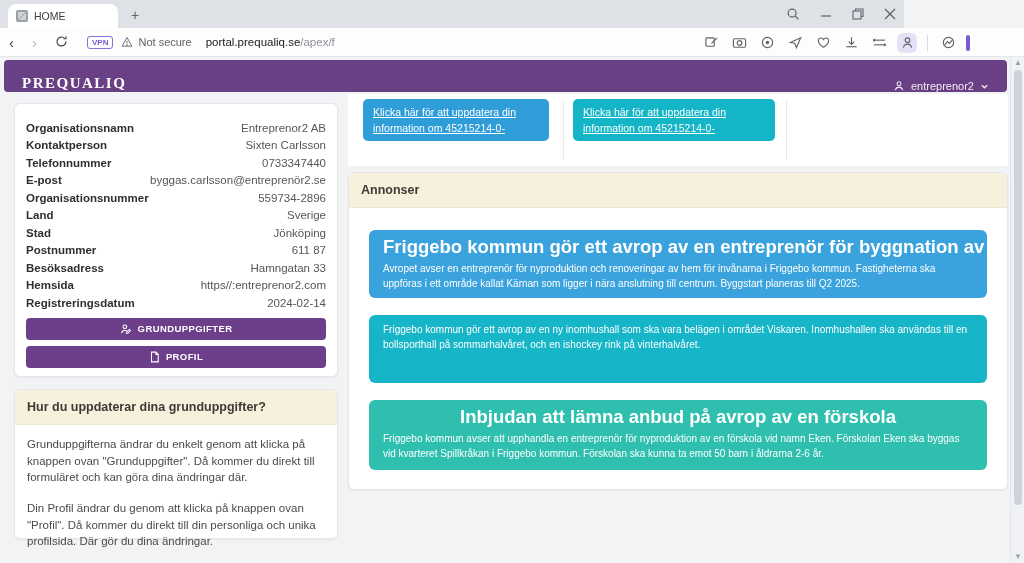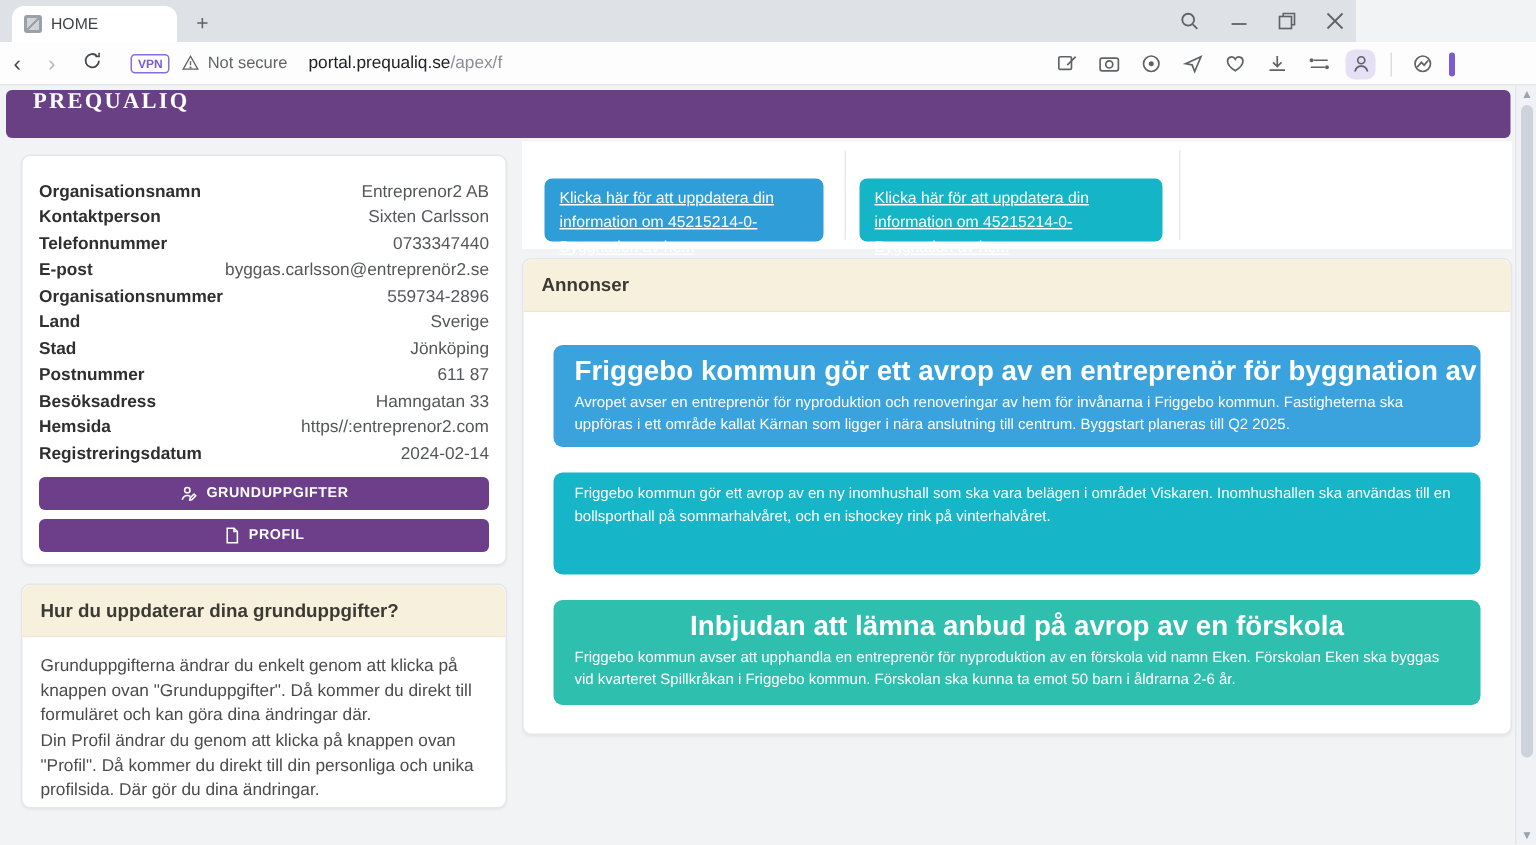--- a/index.html
+++ b/index.html
@@ -36,21 +36,21 @@
 
   
   .page-scrollbar { position:absolute; right:0; top:57px; width:14px; height:506px; background:#f0f2f5; border-left:1px solid #e4e7ea; }
   .page-scrollbar .arrow { position:absolute; left:0; width:14px; height:12px; color:#9aa3ad; font-size:8px; text-align:center; line-height:12px; }
   .page-scrollbar .arrow.up { top:0; }
   .page-scrollbar .arrow.down { bottom:0; }
   .page-scrollbar .thumb { position:absolute; left:3px; top:13px; width:8px; height:435px; background:#ccd3db; border-radius:4px; }
 
   
   .app-header { position:absolute; left:4px; top:60px; width:1003px; height:32px; background:#6a4085;
-                border-radius:4px; display:flex; align-items:flex-start; justify-content:space-between; padding:0 18px; }
+                border-radius:4px; display:flex; align-items:flex-end; justify-content:space-between; padding:0 18px; }
   .brand { font-family:"Liberation Serif", serif; font-weight:bold; font-size:15px; letter-spacing:1.5px; color:#ffffff; }
   .user-menu { display:flex; align-items:center; gap:6px; color:#f0eaf6; font-size:11px;margin-top:44px; }
 
   
   .card { position:absolute; background:#ffffff; border:1px solid #e5e6e9; border-radius:6px;
           box-shadow:0 1px 2px rgba(0,0,0,.05); }
   .card-head { background:#f7f0dd; border-bottom:1px solid #efe7d2; border-radius:6px 6px 0 0;
                font-size:12.5px; font-weight:bold; color:#3b3b33; padding:10px 12px; }
 
   
@@ -59,26 +59,26 @@
   .org-label { font-size:11.5px; font-weight:bold; color:#2f2f2f; white-space:nowrap; }
   .org-value { font-size:11.5px; color:#55565a; white-space:nowrap; }
   .purple-btn { display:flex; align-items:center; justify-content:center; gap:6px; width:100%; height:22px;
                 background:#6d3f8a; color:#ffffff; border:none; border-radius:4px; font-size:9.5px;
                 font-weight:bold; letter-spacing:.4px; margin-top:6px; font-family:inherit; }
   .purple-btn:first-of-type { margin-top:9px; }
 
   
   .help-card { left:14px; top:389px; width:324px; height:150px; }
   .help-body { padding:11px 12px; font-size:11.5px; color:#4b4b4b; line-height:1.45; }
-  .help-body p + p { margin-top:0; }
+  .help-body p + p { margin-top:14px; }
 
   
   .links-strip { position:absolute; left:348px; top:94px; width:660px; height:72px; background:#ffffff; }
   .col-sep { position:absolute; top:6px; height:60px; width:1px; background:#e8e9eb; }
-  .link-btn { position:absolute; top:25px; height:42px; border-radius:5px; color:#ffffff;
+  .link-btn { position:absolute; top:5px; height:42px; border-radius:5px; color:#ffffff;
               font-size:10.5px; line-height:1.55; padding:5px 10px; text-decoration:underline; }
 
   
   .annonser { left:348px; top:172px; width:660px; height:318px; }
   .annonser-body { padding:22px 20px 20px 20px; display:flex; flex-direction:column; gap:17px; }
   .ad-card { border-radius:6px; color:#ffffff; height:68px; padding:4px 14px 6px 14px; overflow:hidden; }
   .ad-title { font-size:18.5px; font-weight:bold; text-align:center; white-space:nowrap; margin-top:2px; }
   .ad-body { font-size:10px; line-height:1.5; margin-top:3px; }
 </style>
 </head>

